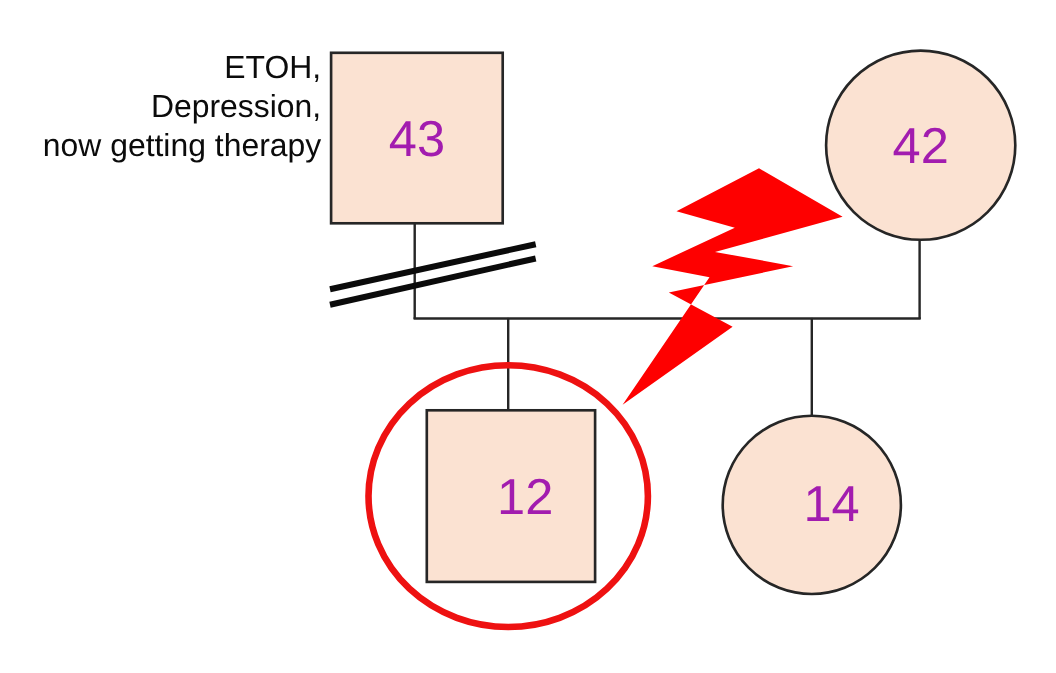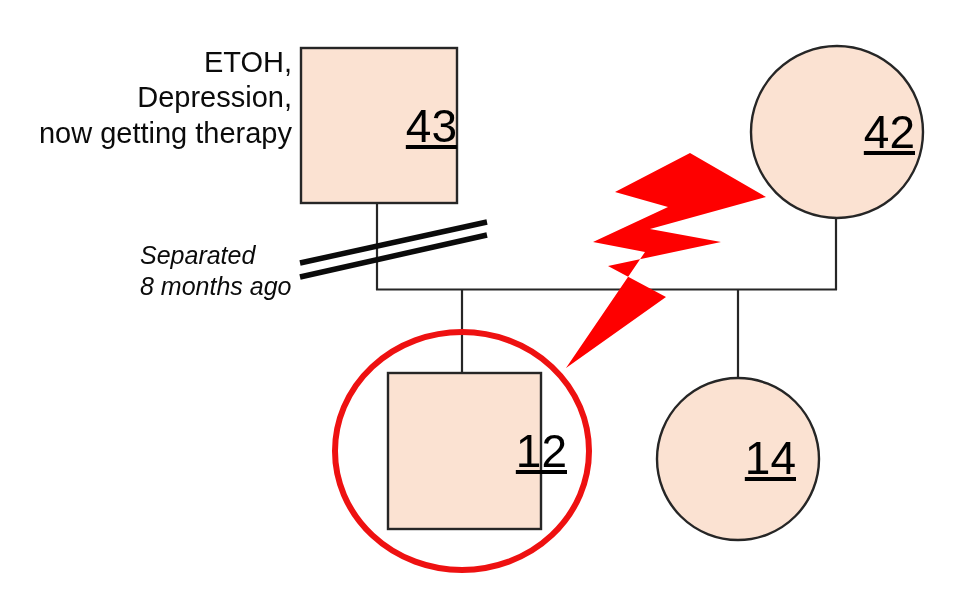--- a/index.html
+++ b/index.html
@@ -22,26 +22,25 @@
     position: absolute;
     left: 0;
     top: 0;
     width: 960px;
     height: 612px;
   }
   .node-label {
     position: absolute;
     font-family: "Liberation Sans", sans-serif;
     font-size: 46px;
-    color: #000000;
+    color: #a21caf;
     line-height: 1;
-    text-align: right;
+    text-align: center;
     white-space: nowrap;
     pointer-events: none;
-    text-decoration: underline;
   }
   .annotation {
     position: absolute;
     font-family: "Liberation Sans", sans-serif;
     color: #0b0b0b;
     line-height: 1.22;
     white-space: pre-line;
   }
   #history-note {
     right: 668px;
@@ -92,22 +91,20 @@
 
     <polygon points="690,153 766,197 650,229 721,242 608,266 666,297 566,368 645,252 593,242 668,207 615,192" fill="#FE0000"></polygon>
   </svg>
 
   <div class="node-label" style="left:301px; top:103px; width:156px;">43</div>
 
   <div class="node-label" style="left:759px; top:109px; width:156px;">42</div>
 
   <div class="node-label" style="left:388px; top:428px; width:179px;">12</div>
 
-  <div class="node-label" style="left:660px; top:435px; width:136px;">14</div>
+  <div class="node-label" style="left:688px; top:435px; width:136px;">14</div>
 
   <div class="annotation" id="history-note">ETOH,
 Depression,
 now getting therapy</div>
 
-  <div class="annotation" id="separation-note">Separated
-8 months ago</div>
 
 </div>
 
 </body></html>

